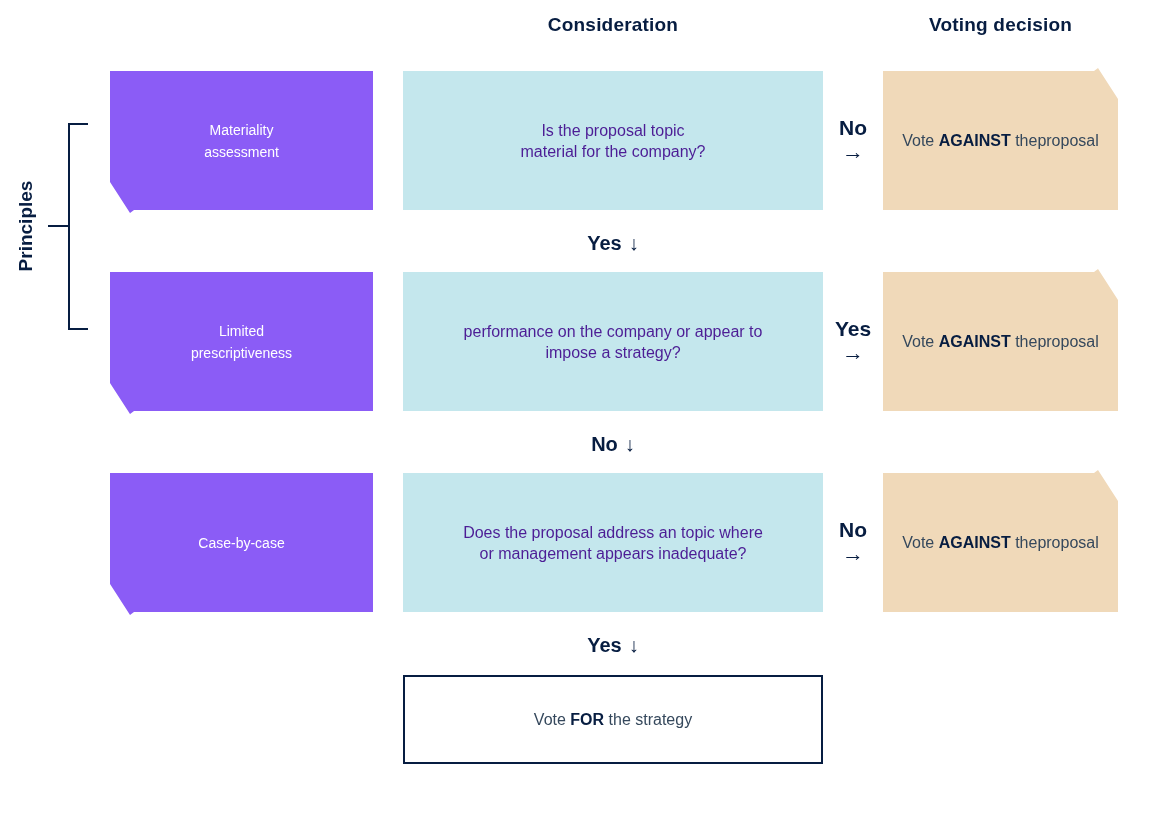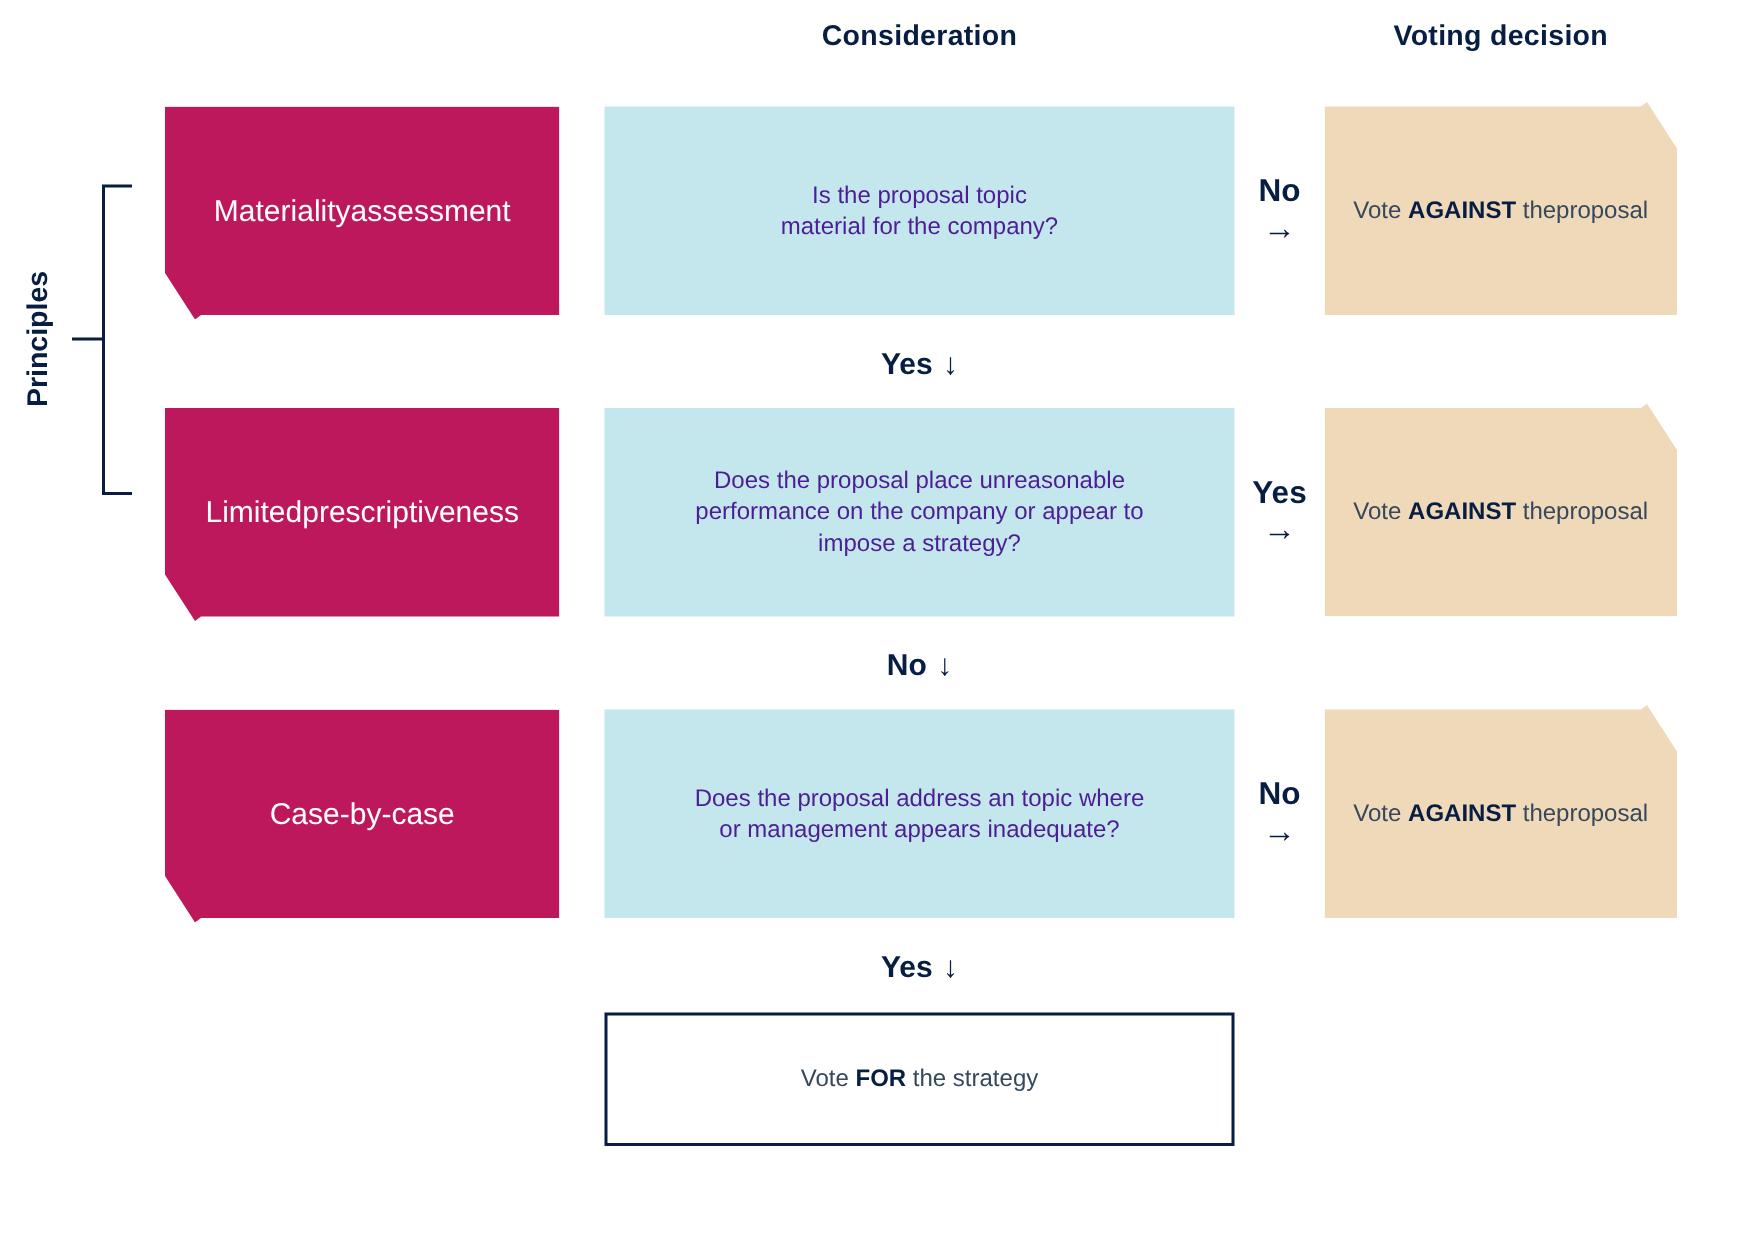--- a/index.html
+++ b/index.html
@@ -42,27 +42,27 @@
   .bracket { position: absolute; background: #071D41; }
   .bracket-v { left: 68px; top: 123px; width: 2px; height: 207px; }
   .bracket-t { left: 70px; top: 123px; width: 18px; height: 2px; }
   .bracket-b { left: 70px; top: 328px; width: 18px; height: 2px; }
   .bracket-m { left: 48px; top: 225px; width: 20px; height: 2px; }
 
   
   .navy-box {
     position: absolute;
     left: 110px; width: 263px; height: 142px;
-    background: #be185d;
+    background: #8b5cf6;
     color: #ffffff;
-    display: flex; flex-direction: row;
+    display: flex; flex-direction: column;
     align-items: center; justify-content: center;
     padding-bottom: 3px; box-sizing: border-box;
     clip-path: polygon(0 0, 100% 0, 100% calc(100% - 3px), 24px calc(100% - 3px), 20px 100%, 0 calc(100% - 31px));
-    font-size: 20px; line-height: 22px; text-align: center;
+    font-size: 14px; line-height: 22px; text-align: center;
   }
   .blue-box {
     position: absolute;
     left: 403px; width: 420px; height: 139px;
     background: #C4E7ED;
     display: flex; flex-direction: column;
     align-items: center; justify-content: center;
     color: #4c1d95;
     font-size: 16px; line-height: 21px; text-align: center;
   }
@@ -147,21 +147,20 @@
   </div>
   <div class="next-label" style="top:232px">
     <span>Yes</span><span class="d-arrow">↓</span>
   </div>
 
   <div class="navy-box" style="top:272px">
     <span class="pline">Limited</span>
     <span class="pline">prescriptiveness</span>
   </div>
   <div class="blue-box" style="top:272px">
-    <span class="qline">Does the proposal place unreasonable</span>
     <span class="qline">performance on the company or appear to</span>
     <span class="qline">impose a strategy?</span>
   </div>
   <div class="answer" style="top:317px">
     <span class="word">Yes</span>
     <span class="r-arrow">→</span>
   </div>
   <div class="tan-box" style="top:269px">
     <div><span>Vote </span><b>AGAINST</b><span> the</span></div>
     <div>proposal</div>

